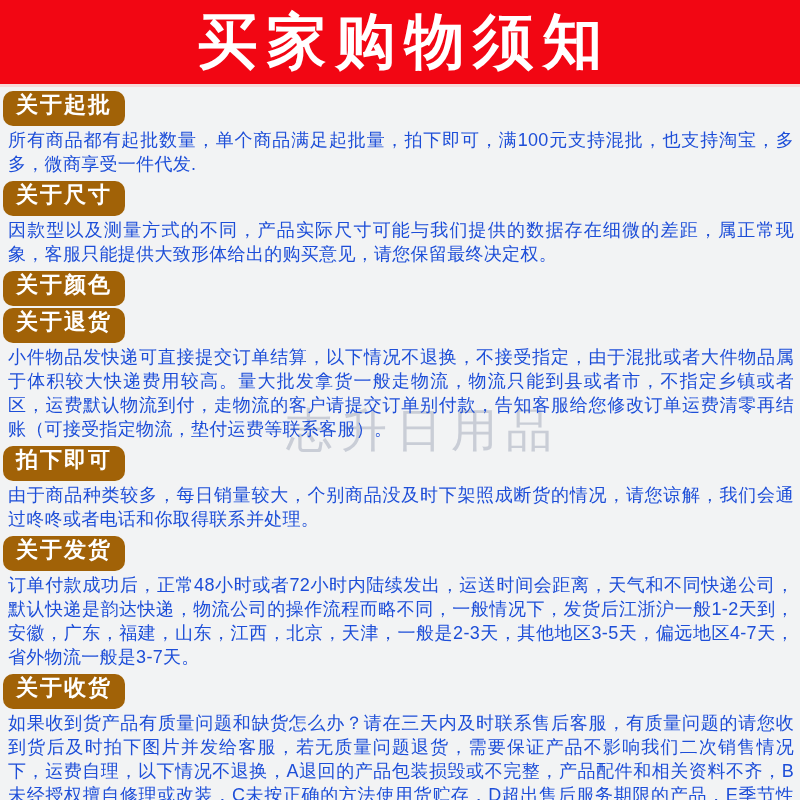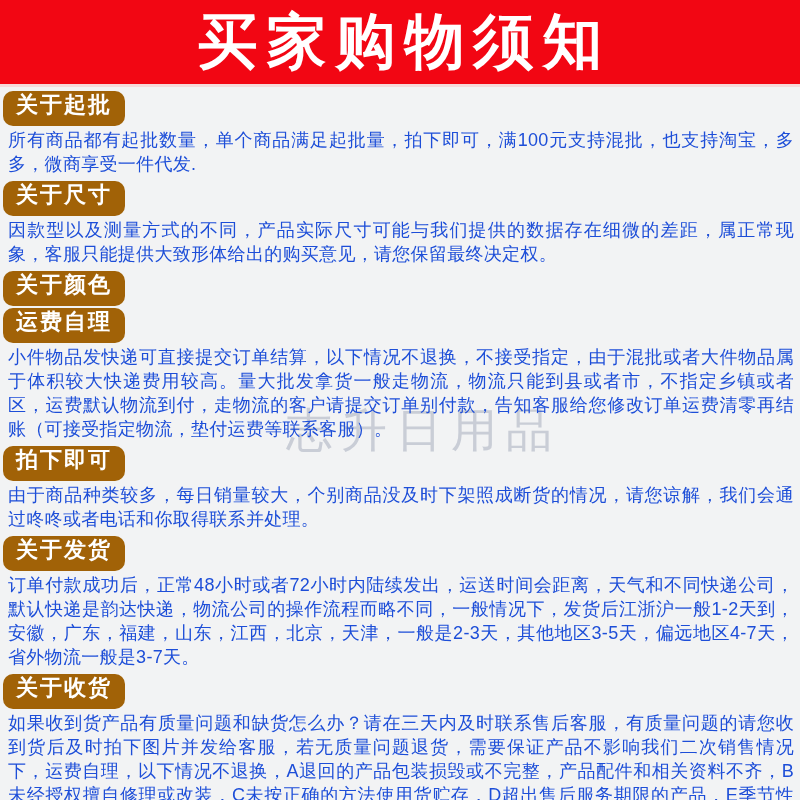--- a/index.html
+++ b/index.html
@@ -83,21 +83,21 @@
   <div class="section">
     <div class="pill">关于尺寸</div>
     <p class="body-text">因款型以及测量方式的不同，产品实际尺寸可能与我们提供的数据存在细微的差距，属正常现象，客服只能提供大致形体给出的购买意见，请您保留最终决定权。</p>
   </div>
 
   <div class="section">
     <div class="pill">关于颜色</div>
   </div>
 
   <div class="section">
-    <div class="pill">运费自理</div>
+    <div class="pill">关于退货</div>
     <p class="body-text">小件物品发快递可直接提交订单结算，以下情况不退换，不接受指定，由于混批或者大件物品属于体积较大快递费用较高。量大批发拿货一般走物流，物流只能到县或者市，不指定乡镇或者区，运费默认物流到付，走物流的客户请提交订单别付款，告知客服给您修改订单运费清零再结账（可接受指定物流，垫付运费等联系客服）。</p>
   </div>
 
   <div class="section">
     <div class="pill">拍下即可</div>
     <p class="body-text">由于商品种类较多，每日销量较大，个别商品没及时下架照成断货的情况，请您谅解，我们会通过咚咚或者电话和你取得联系并处理。</p>
   </div>
 
   <div class="section">
     <div class="pill">关于发货</div>

